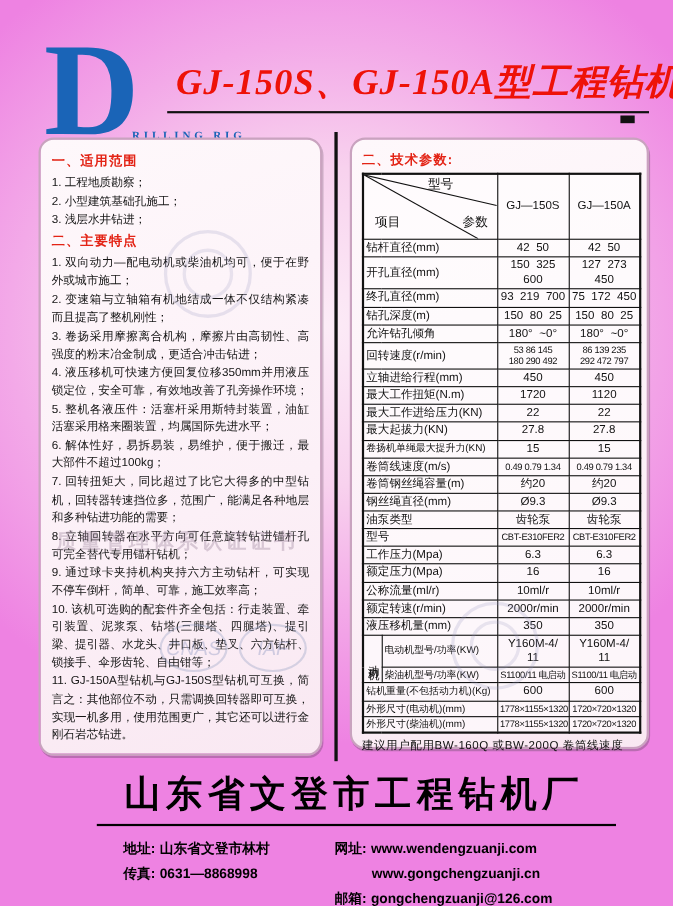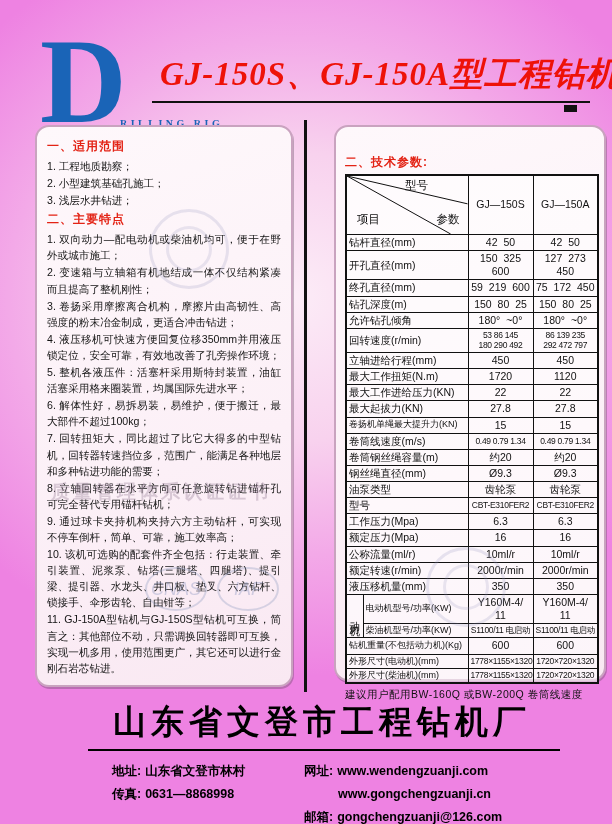--- a/index.html
+++ b/index.html
@@ -13,21 +13,21 @@
             letter-spacing:3.5px;font-family:"Liberation Serif","DejaVu Serif",serif;}
   .main-title{position:absolute;left:160px;top:52px;font-family:"Liberation Serif","DejaVu Serif",serif;
               font-style:italic;font-weight:bold;font-size:33px;color:#ee1208;white-space:nowrap;
               letter-spacing:1px;}
   .header-line{position:absolute;left:152px;top:101px;width:438px;height:2px;background:#111;}
   .header-square{position:absolute;left:564px;top:105px;width:13px;height:7px;background:#111;}
   
   .panel{position:absolute;top:125px;background:linear-gradient(160deg,#fef8fb 0%,#fcf0f7 60%,#f9e8f2 100%);
          border:2px solid #c9a3bf;border-radius:14px;box-shadow:1px 2px 0 rgba(90,70,90,.35);}
   #left-panel{left:35px;width:258px;height:562px;padding:8px 10px;box-sizing:border-box;}
-  #right-panel{left:334px;width:272px;height:556px;padding:24px 9px;box-sizing:border-box;}
+  #right-panel{left:318px;width:272px;height:556px;padding:7px 9px;box-sizing:border-box;}
   .v-divider{position:absolute;left:304px;top:120px;width:3px;height:572px;background:#111;}
   .sec-title{color:#e32315;font-weight:bold;font-size:12px;margin:3px 0 3px 0;letter-spacing:1px;}
   .list-item{color:#141414;font-size:10.6px;line-height:1.52;margin-bottom:1px;text-align:justify;}
   
   .wm{position:absolute;pointer-events:none;}
   .wm-cert{left:14px;top:352px;width:230px;font-size:19px;letter-spacing:3px;font-weight:bold;
            color:rgba(158,135,158,.38);white-space:nowrap;}
   .wm-badge{width:58px;height:40px;border:2px solid rgba(130,145,185,.30);border-radius:50%;
             display:flex;align-items:center;justify-content:center;font-weight:normal;font-style:italic;
             font-size:18px;color:rgba(125,140,185,.35);}
@@ -135,21 +135,21 @@
             <td class="val">42 50</td>
             <td class="val">42 50</td>
           </tr>
           <tr>
             <td class="lbl" colspan="2">开孔直径(mm)</td>
             <td class="val">150 325 600</td>
             <td class="val">127 273 450</td>
           </tr>
           <tr>
             <td class="lbl" colspan="2">终孔直径(mm)</td>
-            <td class="val">59 219 600</td>
+            <td class="val">93 219 700</td>
             <td class="val">75 172 450</td>
           </tr>
           <tr>
             <td class="lbl" colspan="2">钻孔深度(m)</td>
             <td class="val">150 80 25</td>
             <td class="val">150 80 25</td>
           </tr>
           <tr>
             <td class="lbl" colspan="2">允许钻孔倾角</td>
             <td class="val">180° ~0°</td>

